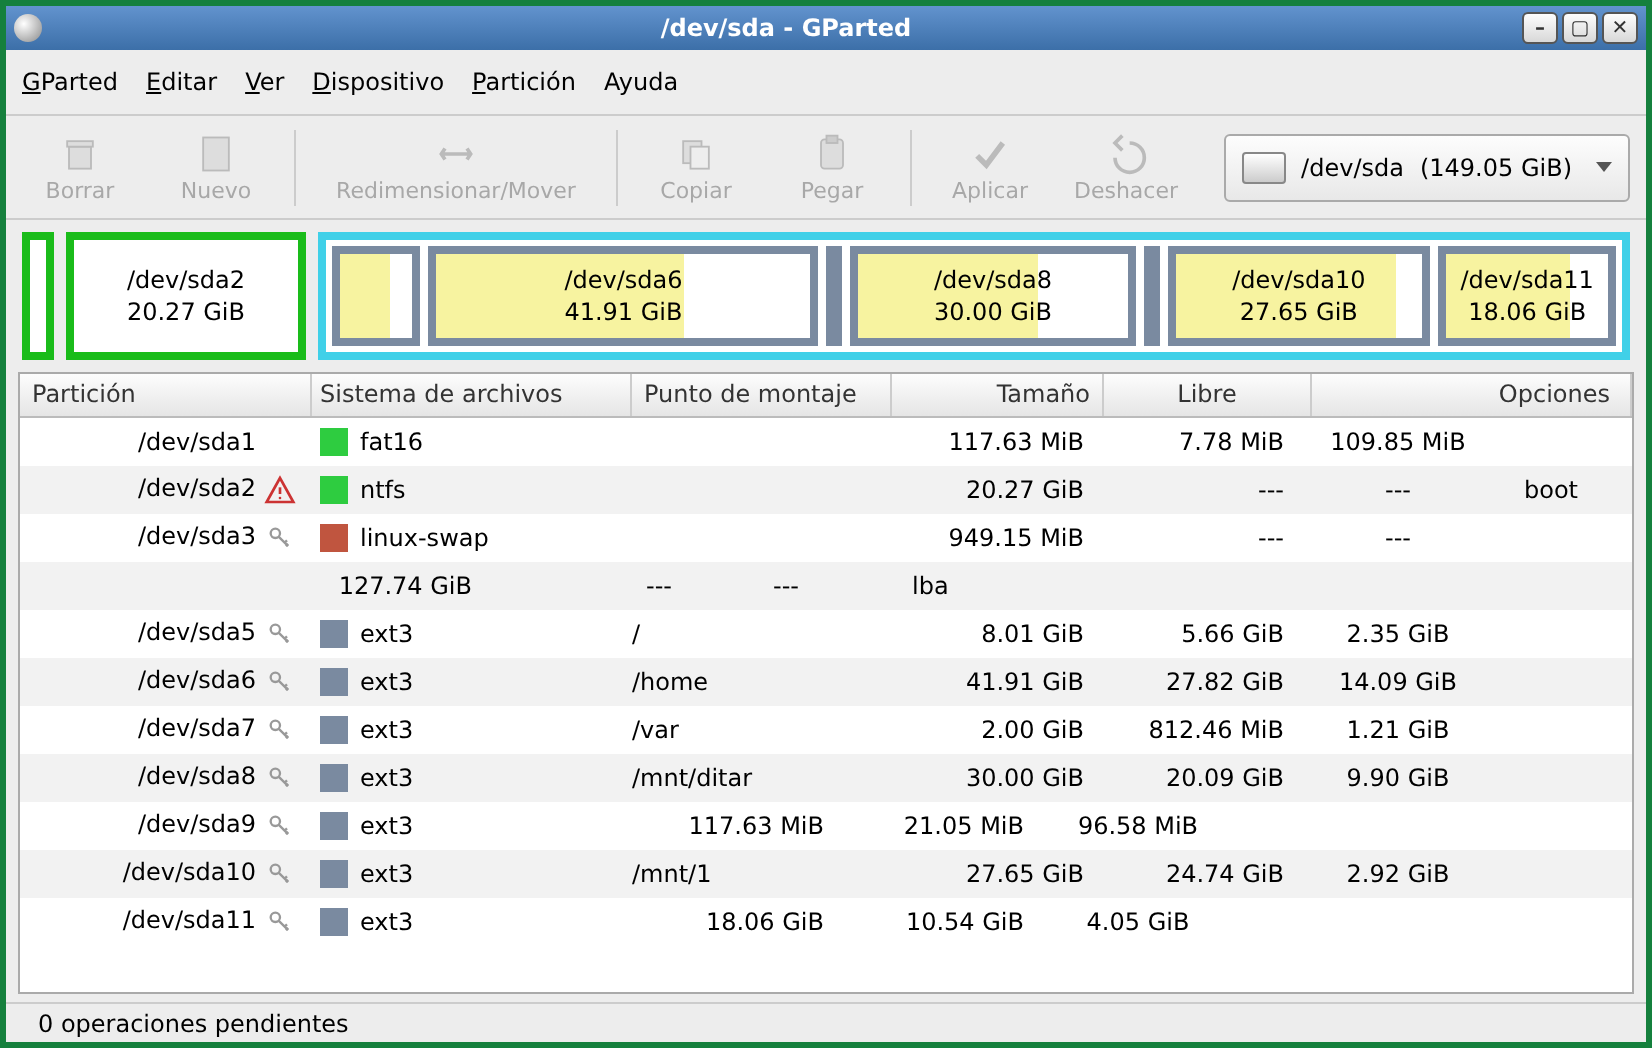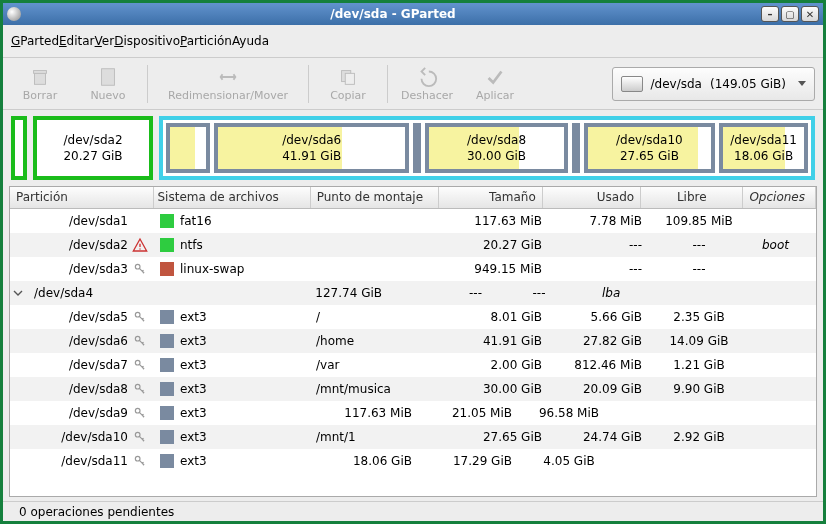--- a/index.html
+++ b/index.html
@@ -2,21 +2,21 @@
 <html><head>
 <meta charset="utf-8">
 <style>
 * { margin: 0; padding: 0; box-sizing: border-box; font-family: "DejaVu Sans", Verdana, sans-serif; font-size: 12px; }
 body { background: #ededed; }
 .window { width: 826px; height: 524px; border: 3px solid #15803d; display: flex; flex-direction: column; background: #ededed; }
 .titlebar { height: 22px; background: linear-gradient(#6293ce, #3c6fa8); display: flex; align-items: center; color: #fff; font-weight: bold; padding: 0 4px; }
 .titlebar .icon { width: 14px; height: 14px; background: radial-gradient(circle at 35% 35%, #fff, #888); border-radius: 50%; margin-right: 6px; }
 .titlebar .title { flex: 1; text-align: center; }
 .tb-btn { width: 18px; height: 16px; border: 1px solid #555; border-radius: 3px; background: linear-gradient(#fdfdfd,#d8d8d8); margin-left: 2px; display: flex; align-items: center; justify-content: center; font-size: 10px; color: #333; }
-.menubar { height: 24px; display: flex; align-items: center; padding: 16px 8px; gap: 0; border-bottom: 1px solid #ccc; }
+.menubar { height: 24px; display: flex; align-items: center; padding: 16px 8px; gap: 14px; border-bottom: 1px solid #ccc; }
 .menubar span { cursor: default; }
 .menubar span u { text-decoration: underline; }
 .toolbar { height: 52px; display: flex; align-items: center; padding: 0 8px; gap: 10px; border-bottom: 1px solid #ccc; }
 .tbtn { display: flex; flex-direction: column; align-items: center; justify-content: center; color: #a8a8a8; min-width: 58px; height: 46px; cursor: default; }
 .tbtn svg { width: 22px; height: 22px; }
 .tbtn .lb { font-size: 11px; margin-top: 1px; }
 .tsep { width: 1px; height: 38px; background: #ccc; }
 .devselect { margin-left: auto; height: 34px; border: 1px solid #aaa; border-radius: 3px; background: linear-gradient(#fdfdfd,#e8e8e8); display: flex; align-items: center; padding: 0 8px; gap: 8px; }
 .devselect .hd { width: 22px; height: 16px; border: 1px solid #888; border-radius: 2px; background: linear-gradient(#fff,#ccc); }
 .devselect .tri { width: 0; height: 0; border-left: 4px solid transparent; border-right: 4px solid transparent; border-top: 5px solid #555; margin-left: 4px; }
@@ -31,24 +31,24 @@
 
 .tablewrap { flex: 1; margin: 0 6px 4px; border: 1px solid #aaa; background: #fff; display: flex; flex-direction: column; overflow: hidden; }
 .thead { display: flex; height: 22px; background: linear-gradient(#fdfdfd,#e5e5e5); border-bottom: 1px solid #bbb; }
 .thead div { border-right: 1px solid #ccc; padding: 3px 6px; font-size: 12px; color: #333; }
 .c-part { width: 146px; }
 .c-fs { width: 160px; padding-left: 4px !important; }
 .c-mnt { width: 130px; }
 .c-size { width: 106px; text-align: right; }
 .c-used { width: 100px; text-align: right; }
 .c-free { width: 104px; text-align: center; }
-.c-opt { flex: 1; text-align: right; padding-right: 10px !important; font-style: italic; }
+.c-opt { flex: 1; text-align: right; padding-right: 10px !important; }
 .trow { display: flex; height: 24px; align-items: center; }
 .trow:nth-child(even) { background: #f2f2f2; }
-.trow .c-part { display: flex; align-items: center; justify-content: flex-end; padding-right: 8px; gap: 4px; }
+.trow .c-part { display: flex; justify-content: flex-end; padding-right: 8px; gap: 4px; }
 .trow .c-fs { display: flex; align-items: center; gap: 6px; }
 .keyicon, .warnicon, .triexp { width: 16px; height: 16px; display: flex; align-items: center; justify-content: center; flex-shrink: 0; }
 .keyicon svg { width: 14px; height: 14px; }
 .warnicon { color: #c33; }
 .swatch { width: 14px; height: 14px; flex-shrink: 0; }
 .trow .c-size, .trow .c-used, .trow .c-free { padding-right: 10px; }
 .trow .c-opt { text-align: left; padding-left: 6px !important; }
 
 .status { height: 20px; border-top: 1px solid #ccc; padding: 2px 16px; font-size: 12px; display: flex; align-items: center; }
 </style>
@@ -95,33 +95,40 @@
         <span class="lb">Redimensionar/Mover</span>
       </div>
     <div class="tsep"></div>
     <div class="tbtn">
         <svg viewBox="0 0 24 24">
           <rect x="5" y="5" width="10" height="12" fill="#ddd" stroke="#bbb"></rect>
           <rect x="9" y="8" width="10" height="12" fill="#eee" stroke="#bbb"></rect>
         </svg>
         <span class="lb">Copiar</span>
       </div>
+    <div class="tbtn">
+        <svg viewBox="0 0 24 24">
+          <rect x="6" y="4" width="12" height="16" rx="2" fill="#ddd" stroke="#bbb"></rect>
+          <rect x="9" y="2" width="6" height="4" fill="#ccc" stroke="#bbb"></rect>
+        </svg>
+        <span class="lb">Pegar</span>
+      </div>
     <div class="tsep"></div>
+    <div class="tbtn">
+        <svg viewBox="0 0 24 24">
+          <path d="M5 13l5 5 9-12" fill="none" stroke="#bbb" stroke-width="3"></path>
+        </svg>
+        <span class="lb">Aplicar</span>
+      </div>
     <div class="tbtn">
         <svg viewBox="0 0 24 24">
           <path d="M14 6a8 8 0 1 1-8 8" fill="none" stroke="#bbb" stroke-width="2"></path>
           <path d="M10 2l-4 4 4 4" fill="none" stroke="#bbb" stroke-width="2"></path>
         </svg>
         <span class="lb">Deshacer</span>
-      </div>
-    <div class="tbtn">
-        <svg viewBox="0 0 24 24">
-          <path d="M5 13l5 5 9-12" fill="none" stroke="#bbb" stroke-width="3"></path>
-        </svg>
-        <span class="lb">Aplicar</span>
       </div>
 
     <div class="devselect">
       <div class="hd"></div>
       <span>/dev/sda</span>
       <span>(149.05 GiB)</span>
       <div class="tri"></div>
     </div>
   </div>
 
@@ -171,21 +178,20 @@
         </div>
     </div>
   </div>
 
   <div class="tablewrap">
     <div class="thead">
       <div class="c-part">Partición</div>
       <div class="c-fs">Sistema de archivos</div>
       <div class="c-mnt">Punto de montaje</div>
       <div class="c-size">Tamaño</div>
-      <div class="c-used">Usado</div>
       <div class="c-free">Libre</div>
       <div class="c-opt">Opciones</div>
     </div>
     <div id="tbody">
         <div class="trow">
           <div class="c-part" style="justify-content: flex-end;">
             <span>/dev/sda1</span>
             <span style="width:16px"></span>
           </div>
           <div class="c-fs">
@@ -233,28 +239,20 @@
             <span class="swatch" style="background:#c0553f"></span>
             <span>linux-swap</span>
           </div>
           <div class="c-mnt"></div>
           <div class="c-size">949.15 MiB</div>
           <div class="c-used">---</div>
           <div class="c-free">---</div>
           <div class="c-opt"></div>
         </div>
         <div class="trow">
-          <div class="c-part" style="justify-content: flex-start;">
-            <span class="triexp">
-              <svg viewBox="0 0 24 24">
-                <path d="M6 9l6 6 6-6" fill="none" stroke="#555" stroke-width="2"></path>
-              </svg>
-            </span>
-            <span style="margin-left:4px">/dev/sda4</span>
-          </div>
           <div class="c-mnt"></div>
           <div class="c-size">127.74 GiB</div>
           <div class="c-used">---</div>
           <div class="c-free">---</div>
           <div class="c-opt">lba</div>
         </div>
         <div class="trow">
           <div class="c-part" style="justify-content: flex-end;">
             <span>/dev/sda5</span>
             <span class="keyicon">
@@ -321,21 +319,21 @@
               <svg viewBox="0 0 24 24">
                 <circle cx="8" cy="8" r="4" fill="none" stroke="#999" stroke-width="2"></circle>
                 <path d="M11 11l8 8m-3-3l2-2m-1 5l2-2" stroke="#999" stroke-width="2" fill="none"></path>
               </svg>
             </span>
           </div>
           <div class="c-fs">
             <span class="swatch" style="background:#7a8aa0"></span>
             <span>ext3</span>
           </div>
-          <div class="c-mnt">/mnt/musica</div>
+          <div class="c-mnt">/mnt/ditar</div>
           <div class="c-size">30.00 GiB</div>
           <div class="c-used">20.09 GiB</div>
           <div class="c-free">9.90 GiB</div>
           <div class="c-opt"></div>
         </div>
         <div class="trow">
           <div class="c-part" style="justify-content: flex-end;">
             <span>/dev/sda9</span>
             <span class="keyicon">
               <svg viewBox="0 0 24 24">
@@ -381,21 +379,21 @@
                 <circle cx="8" cy="8" r="4" fill="none" stroke="#999" stroke-width="2"></circle>
                 <path d="M11 11l8 8m-3-3l2-2m-1 5l2-2" stroke="#999" stroke-width="2" fill="none"></path>
               </svg>
             </span>
           </div>
           <div class="c-fs">
             <span class="swatch" style="background:#7a8aa0"></span>
             <span>ext3</span>
           </div>
           <div class="c-size">18.06 GiB</div>
-          <div class="c-used">17.29 GiB</div>
+          <div class="c-used">10.54 GiB</div>
           <div class="c-free">4.05 GiB</div>
           <div class="c-opt"></div>
         </div>
       </div>
   </div>
 
   <div class="status">0 operaciones pendientes</div>
 </div>
 
 </body></html>

